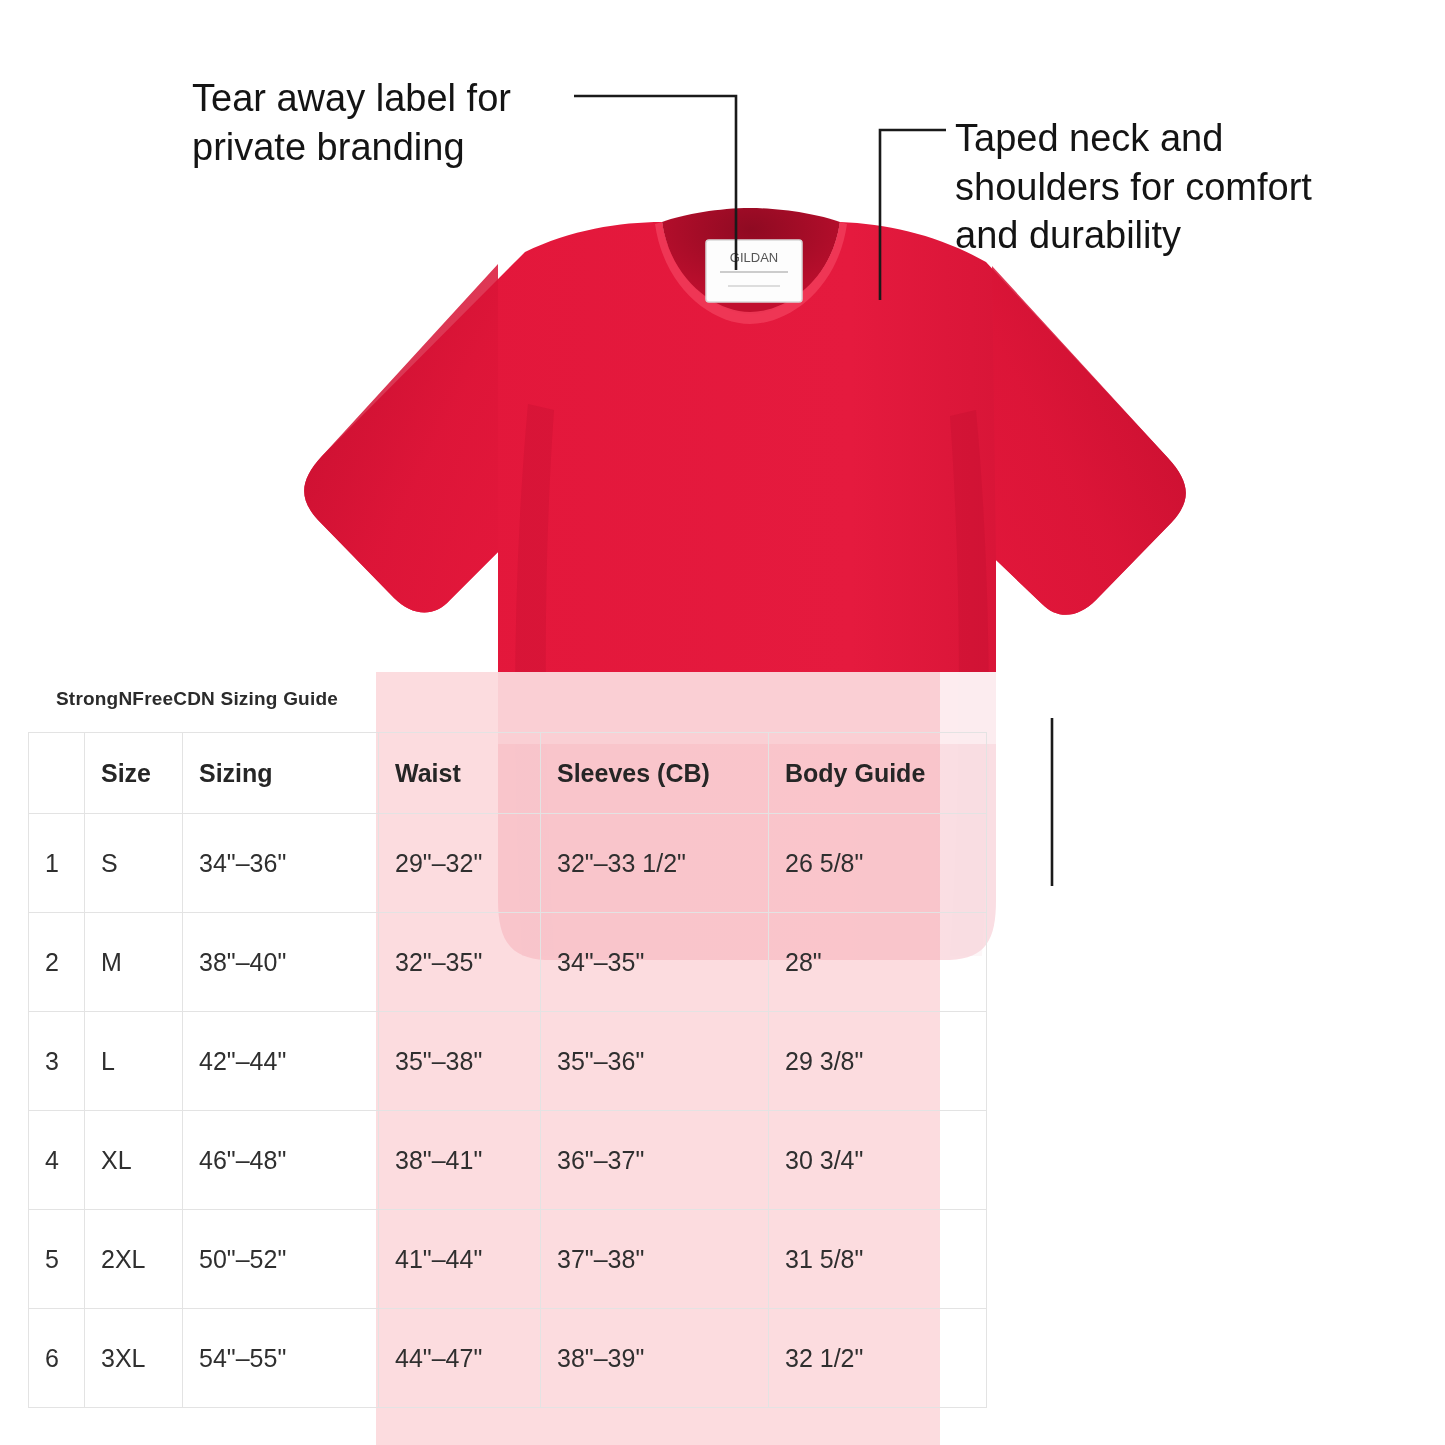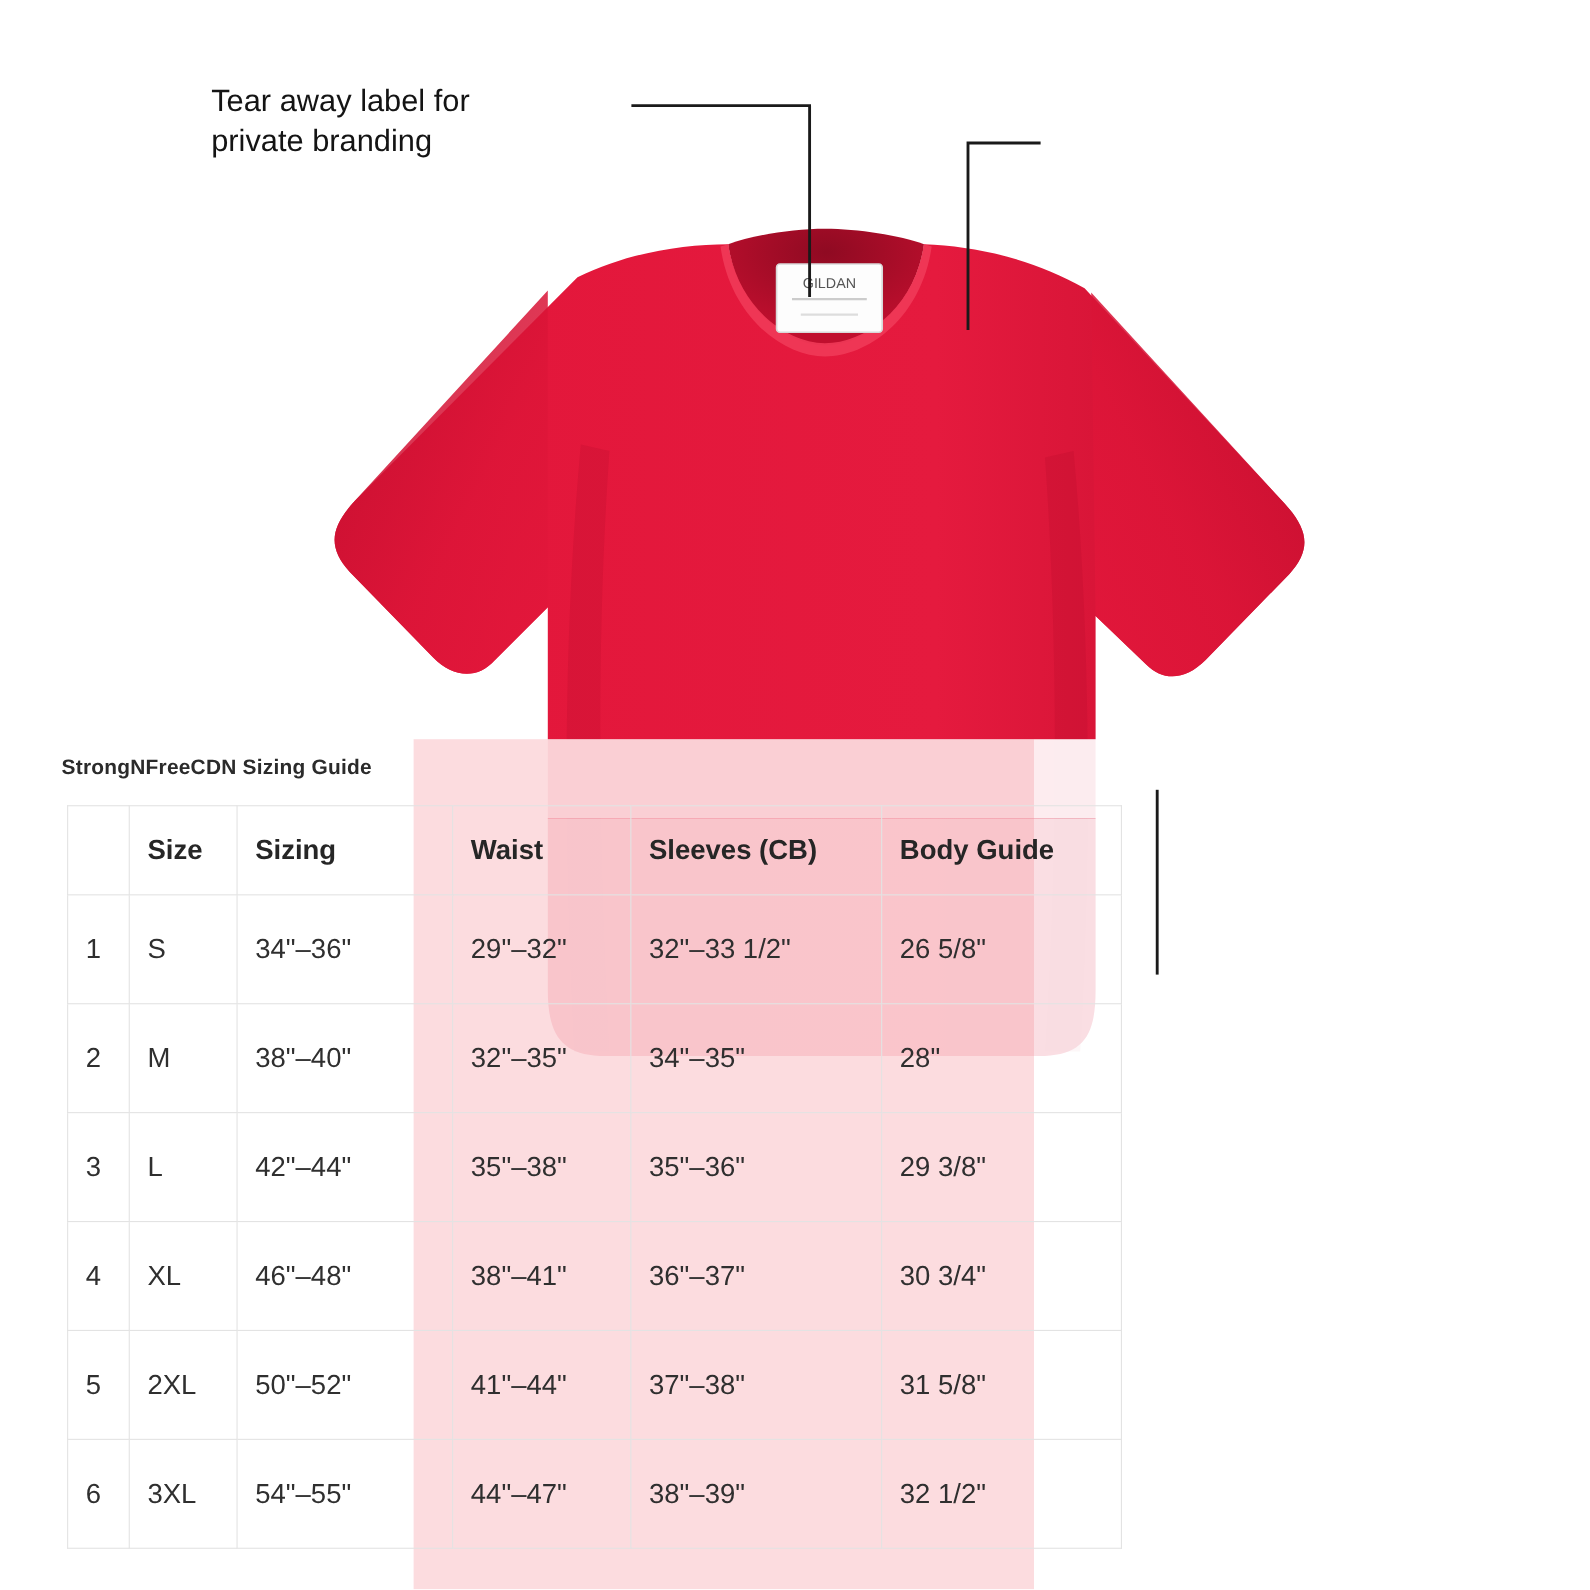--- a/index.html
+++ b/index.html
@@ -15,21 +15,21 @@
     position: relative;
     width: 1445px;
     height: 1445px;
     overflow: hidden;
     background: #ffffff;
   }
 
   
   .callout {
     position: absolute;
-    font-size: 28px;
+    font-size: 38px;
     line-height: 1.28;
     color: #141414;
     font-family: "Liberation Sans", sans-serif;
     white-space: pre-line;
   }
   #callout-tear-label { left: 192px; top: 74px; width: 420px; }
   #callout-taped-neck { left: 955px; top: 114px; width: 420px; }
   #callout-double-needle { left: 1028px; top: 898px; width: 320px; }
 
   .leader {
@@ -58,21 +58,20 @@
     font-size: 19px;
     font-weight: bold;
     color: #2b2b2b;
     padding: 16px 0 22px 28px;
     letter-spacing: .2px;
   }
   table.sizing {
     border-collapse: collapse;
     width: 958px;
     table-layout: fixed;
-    margin-left: 33px;
   }
   table.sizing th, table.sizing td {
     border: 1px solid #e3e3e3;
     font-size: 25px;
     color: #2f2f2f;
     padding: 0 0 0 16px;
     height: 98px;
     text-align: left;
     vertical-align: middle;
     background: transparent;
@@ -205,20 +204,23 @@
     <polyline points="574,96 736,96 736,270" fill="none" stroke="#1a1a1a" stroke-width="2.6"></polyline>
 
     <polyline points="946,130 880,130 880,300" fill="none" stroke="#1a1a1a" stroke-width="2.6"></polyline>
 
     <polyline points="1052,886 1052,718" fill="none" stroke="#1a1a1a" stroke-width="2.6"></polyline>
   </svg>
 
   <div class="callout" id="callout-tear-label">Tear away label for
 private branding</div>
 
+  <div class="callout" id="callout-taped-neck">Taped neck and
+shoulders for comfort
+and durability</div>
 
 
   <div id="white-band"></div>
   <div id="white-body"></div>
   <div id="pink-overlay"></div>
 
   <div id="table-layer">
     <div id="size-table-panel">
       <div id="table-title">StrongNFreeCDN Sizing Guide</div>
 

